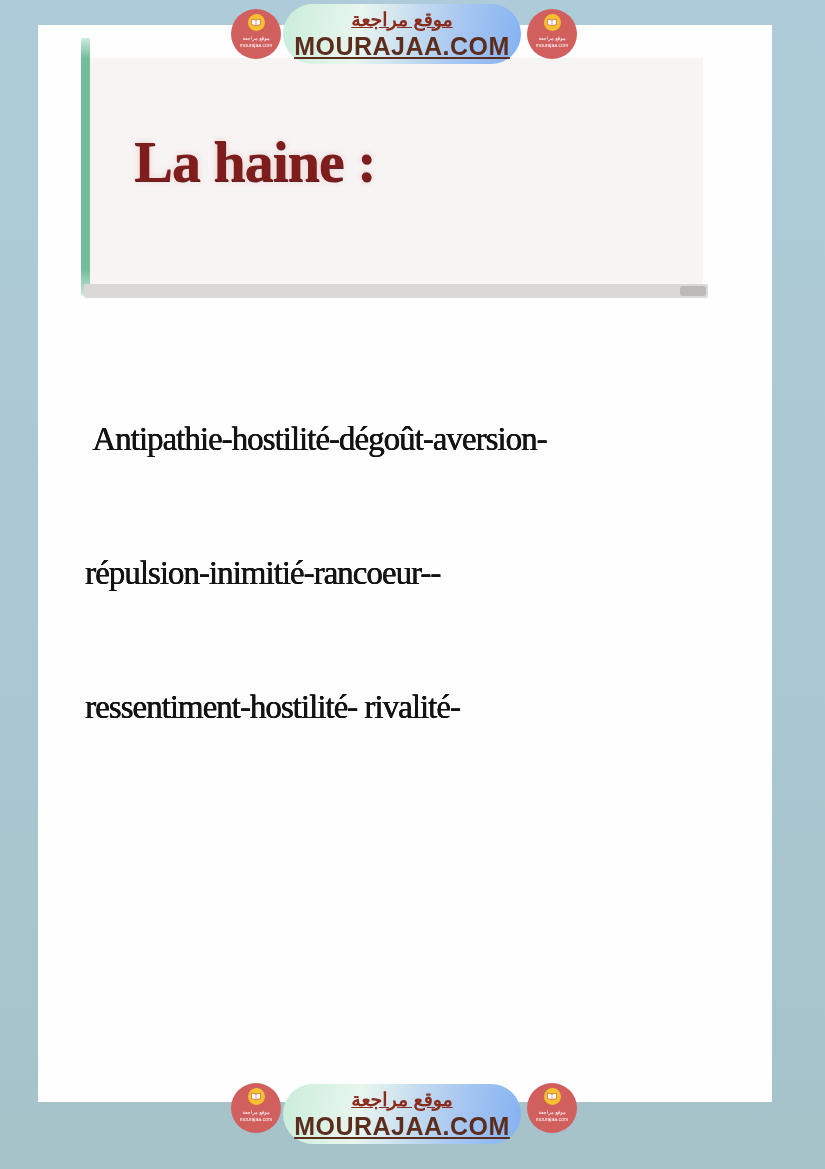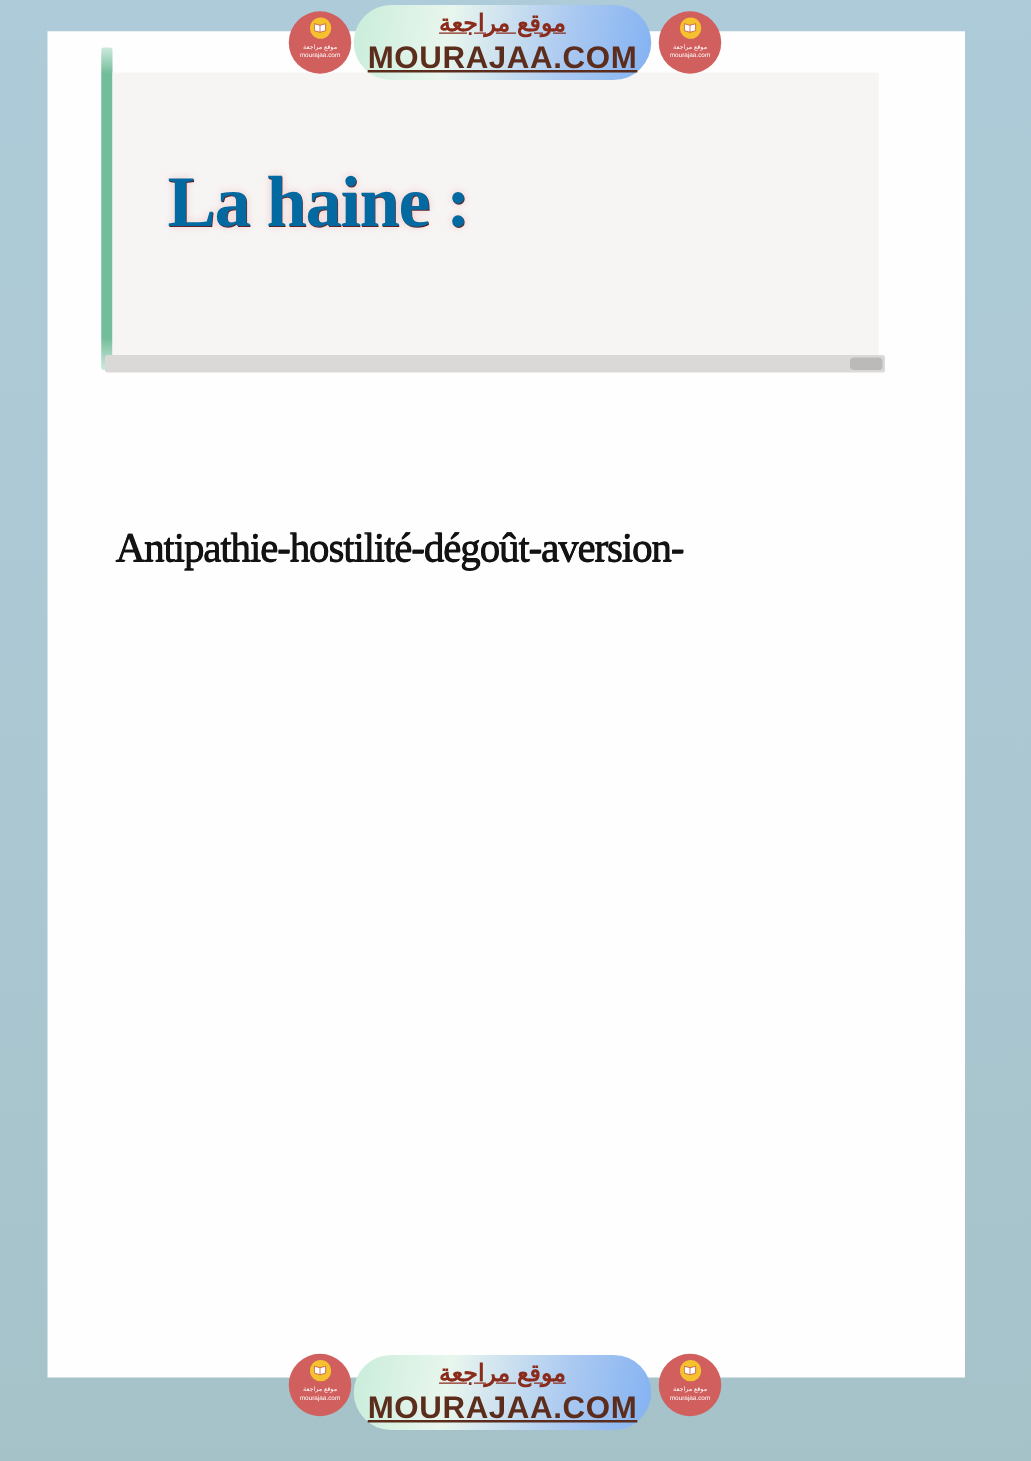--- a/index.html
+++ b/index.html
@@ -23,21 +23,21 @@
     border-radius:2px;
   }
   .title-panel {
     position:absolute; left:90px; top:58px; width:613px; height:226px;
     background:#f7f5f4;
   }
   .doc-title {
     position:absolute; left:44px; top:70px;
     font-family:"Liberation Serif", serif;
     font-weight:bold; font-size:58px; letter-spacing:-1px;
-    color:#0369a1;
+    color:#7f1d1d;
     text-shadow:0 0 7px rgba(221,150,150,0.45), 0.5px 0.5px 0 #4a0e10;
   }
   .gray-bar {
     position:absolute; left:84px; top:284px; width:624px; height:14px;
     background:#dbd9d7; border-radius:2px;
   }
   .gray-bar-end {
     position:absolute; right:2px; top:2px; width:26px; height:10px;
     background:#bcbab8; border-radius:3px;
   }
@@ -97,20 +97,22 @@
 <div class="green-bar"></div>
 <div class="title-panel">
   <div class="doc-title">La haine :</div>
 </div>
 <div class="gray-bar">
   <div class="gray-bar-end"></div>
 </div>
 
 <div class="text-block">
   <div class="syn-line"> Antipathie-hostilité-dégoût-aversion-</div>
+  <div class="syn-line">répulsion-inimitié-rancoeur--</div>
+  <div class="syn-line">ressentiment-hostilité- rivalité-</div>
 </div>
 
 <div class="pill hdr-pill">
   <div class="pill-ar">موقع مراجعة</div>
   <div class="pill-url">MOURAJAA.COM</div>
 </div>
 <div class="badge hdr-badge-left">
   <div class="badge-yellow">
     <svg width="11" height="9" viewBox="0 0 11 9">
         <path d="M0.5 1 L5 2.2 L9.5 1 L9.5 6.5 L5 7.8 L0.5 6.5 Z" fill="#ffffff" stroke="#c24b3a" stroke-width="0.6"></path>

